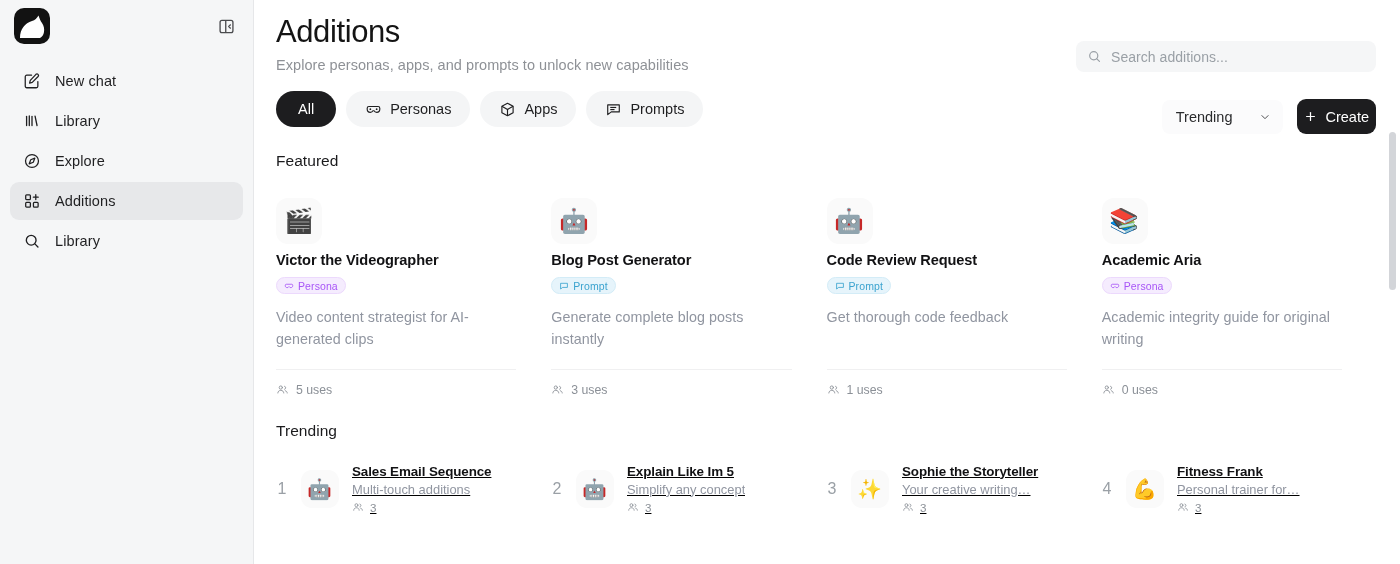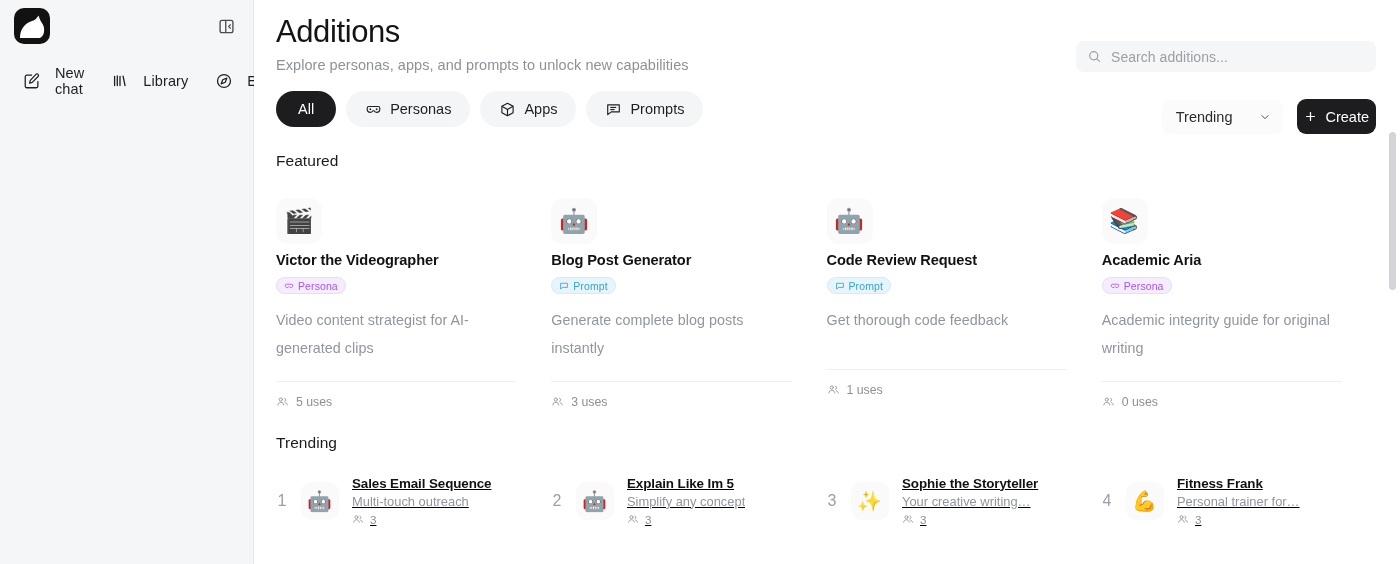--- a/index.html
+++ b/index.html
@@ -32,21 +32,21 @@
     border-radius: 10px;
     background: #121212;
     display: flex; align-items: center; justify-content: center;
     overflow: hidden;
   }
   .collapse-btn {
     width: 22px; height: 22px;
     display: flex; align-items: center; justify-content: center;
     cursor: pointer; border-radius: 4px;
   }
-  .nav { padding: 10px 10px 0 10px; display: flex; gap: 2px; }
+  .nav { padding: 10px 10px 0 10px; display: flex; flex-direction: column; gap: 2px; }
   .nav-item {
     display: flex; align-items: center; gap: 14px;
     height: 38px;
     padding: 0 12px;
     border-radius: 9px;
     cursor: pointer;
     color: #1f1f21;
     font-size: 14.5px;
     letter-spacing: .1px;
   }
@@ -174,21 +174,21 @@
     padding: 0 7px;
     border-radius: 9px;
     font-size: 10.5px;
     letter-spacing: .1px;
   }
   .badge.persona { background: #f5ecfe; color: #a855f7; border: 1px solid #ecd9fd; }
   .badge.prompt  { background: #e6f4fb; color: #3ba3cf; border: 1px solid #d3ecf7; }
   .card-desc {
     margin-top: 11px;
     font-size: 14.3px;
-    line-height: 28px;
+    line-height: 22px;
     color: #9095a0;
     letter-spacing: .05px;
     min-height: 44px;
   }
   .card-foot {
     margin-top: 19px;
     border-top: 1px solid #f0f0f1;
     padding-top: 13px;
     display: flex; align-items: center; gap: 7px;
     font-size: 12.3px;
@@ -493,21 +493,21 @@
 
       <div class="section-title">Trending</div>
 
       <div class="trending-list">
 
         <div class="trend-item">
           <div class="trend-rank">1</div>
           <div class="trend-tile">🤖</div>
           <div class="trend-meta">
             <div class="trend-title">Sales Email Sequence</div>
-            <div class="trend-sub">Multi-touch outreach</div>
+            <div class="trend-sub">Multi-touch additions</div>
             <div class="trend-uses">
               <span>
                 <svg width="12" height="12" viewBox="0 0 20 20" fill="none" stroke="#8b9097" stroke-width="1.4" stroke-linecap="round">
                   <circle cx="7.4" cy="7" r="2.5"></circle>
                   <path d="M2.8 15.4c0-2.4 2-4.1 4.6-4.1s4.6 1.7 4.6 4.1"></path>
                   <path d="M13.2 5.1a2.4 2.4 0 0 1 0 4.6"></path>
                   <path d="M14.3 11.9c1.8.4 3 1.8 3 3.5"></path>
                 </svg>
               </span>
               <span>3</span>

